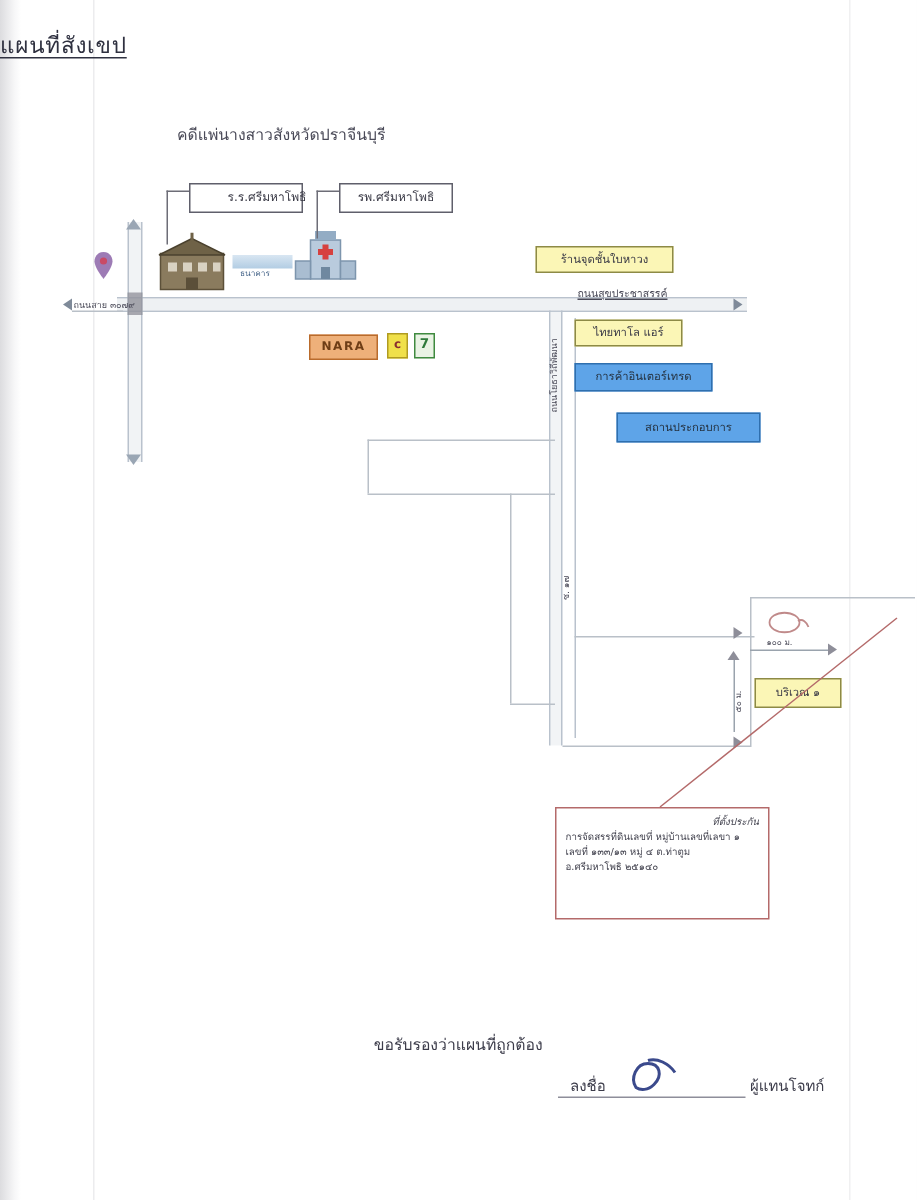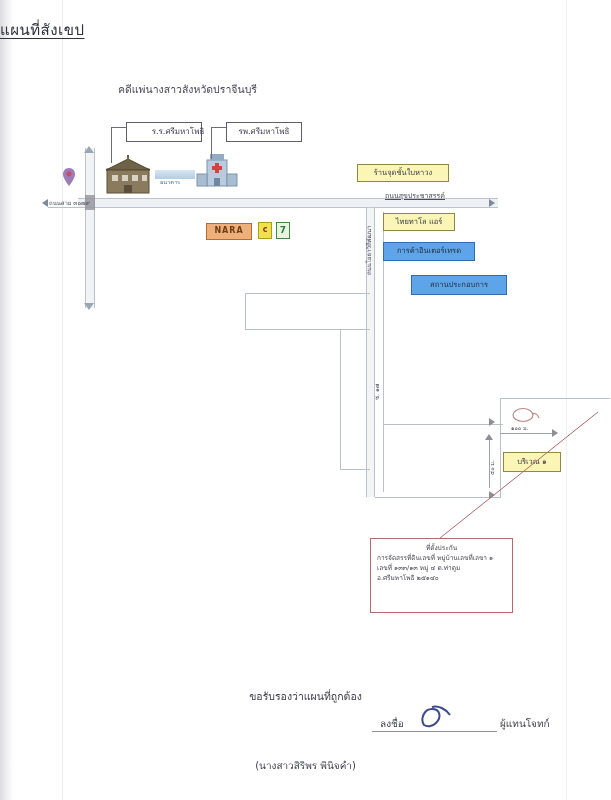--- a/index.html
+++ b/index.html
@@ -72,21 +72,21 @@
   
   .bldg{position:absolute;}
 
   
   #addr-box{
     position:absolute;left:370px;top:538px;width:143px;height:75px;
     border:1px solid #b46a6a;background:#fff;box-sizing:border-box;
     padding:4px 6px 0 6px;
   }
   #addr-box .ln{font-size:6.5px;color:#43434f;line-height:1.55;white-space:nowrap;}
-  #addr-box .ln.c{text-align:center;}
+  #addr-box .ln.c{text-align:right;font-style:italic;}
 
   
   #addr-leader{position:absolute;}
 
   
   #cert-text{position:absolute;left:0;right:0;top:688px;text-align:center;font-size:10.5px;color:#3c3c4a;}
   #sign-label{position:absolute;left:337px;top:716px;font-size:10px;color:#3c3c4a;margin-left:43px;}
   #sign-rule{position:absolute;left:372px;top:731px;width:125px;height:1px;background:#8e8e9a;}
   #sign-role{position:absolute;left:500px;top:716px;font-size:10px;color:#3c3c4a;}
   #sign-name{position:absolute;left:0;right:0;top:758px;text-align:center;font-size:10px;color:#3c3c4a;}
@@ -218,14 +218,13 @@
   </div>
 
   <div id="cert-text">ขอรับรองว่าแผนที่ถูกต้อง</div>
   <div id="sign-label">ลงชื่อ</div>
   <div id="sign-rule"></div>
   <svg id="signature" width="38" height="26" viewBox="0 0 38 26">
     <path d="M6 20 C2 14 6 4 14 4 C22 4 24 12 18 18 C14 22 9 22 6 20 Z" fill="none" stroke="#3b4a8c" stroke-width="2"></path>
     <path d="M14 2 C20 0 28 4 32 10" fill="none" stroke="#3b4a8c" stroke-width="2"></path>
   </svg>
   <div id="sign-role">ผู้แทนโจทก์</div>
-  <div id="sign-name">(นางสาวสิริพร พินิจคำ)</div>
 </div>
 
 </body></html>

